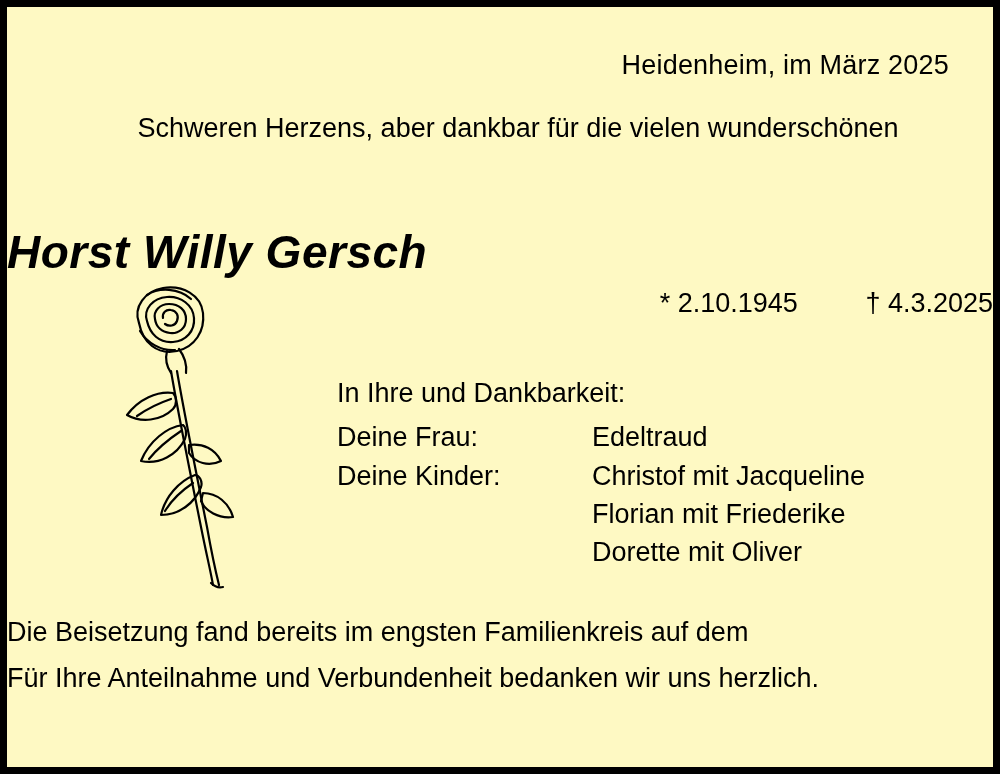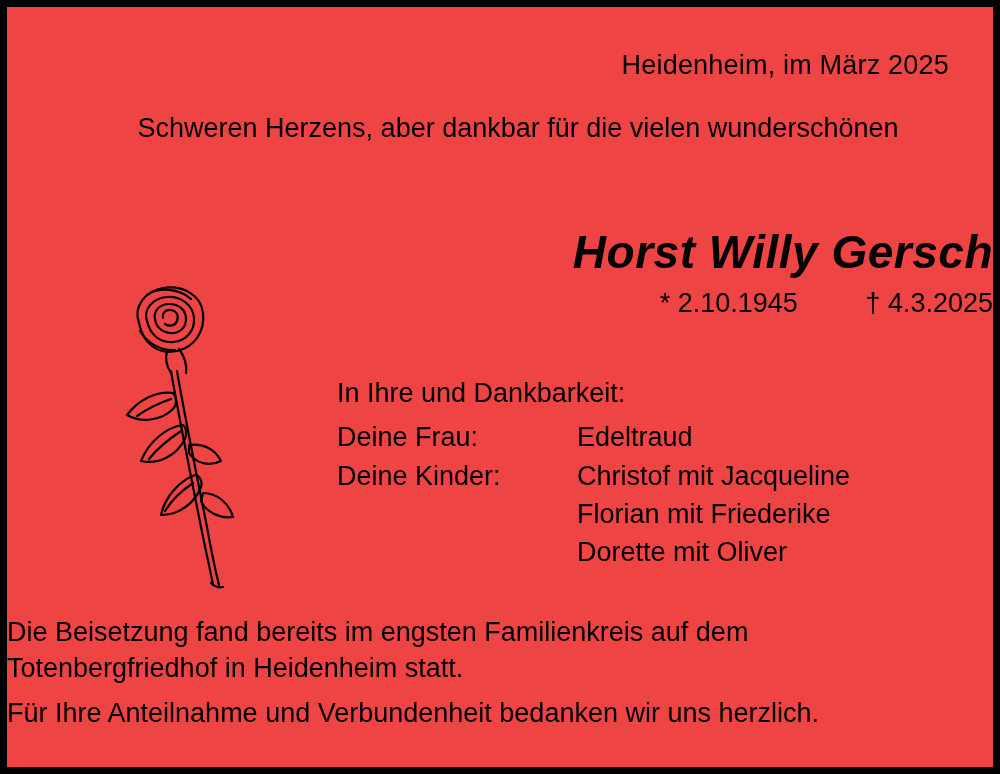--- a/index.html
+++ b/index.html
@@ -13,21 +13,21 @@
     font-family: "Liberation Sans", sans-serif;
     color: #000000;
     overflow: hidden;
   }
   .obituary {
     position: relative;
     box-sizing: border-box;
     width: 1000px;
     height: 774px;
     border: 7px solid #000000;
-    background: #ef4444;
+    background: #fef9c3;
     padding: 0;
   }
   .inner {
     position: relative;
     width: 100%;
     height: 100%;
   }
   .place-date {
     position: absolute;
     top: 43px;
@@ -46,21 +46,21 @@
     line-height: 1.32;
   }
   .intro .line {
     display: block;
   }
   .name {
     position: absolute;
     top: 218px;
     left: 0;
     width: 100%;
-    text-align: right;
+    text-align: left;
     font-size: 46px;
     font-weight: bold;
     font-style: italic;
     letter-spacing: 0.5px;
   }
   .dates {
     position: absolute;
     top: 281px;
     left: 0;
     width: 100%;
@@ -79,20 +79,21 @@
     top: 367px;
     left: 330px;
     font-size: 27px;
     line-height: 1.42;
   }
   .family-heading {
     margin-bottom: 6px;
   }
   .family-row {
     display: flex;
+    gap: 15px;
   }
   .family-row .role {
     width: 240px;
     flex: 0 0 240px;
   }
   .family-row .names {
     flex: 1 1 auto;
   }
   .family-row .names .sub {
     display: block;
@@ -193,18 +194,17 @@
           <span class="sub">Christof mit Jacqueline</span>
           <span class="sub">Florian mit Friederike</span>
           <span class="sub">Dorette mit Oliver</span>
         </div>
       </div>
 
     </div>
 
     <div class="closing">
       <span class="line">Die Beisetzung fand bereits im engsten Familienkreis auf dem</span>
-      <span class="line">Totenbergfriedhof in Heidenheim statt.</span>
       <span class="thanks">Für Ihre Anteilnahme und Verbundenheit bedanken wir uns herzlich.</span>
     </div>
 
   </div>
 </div>
 
 </body></html>

